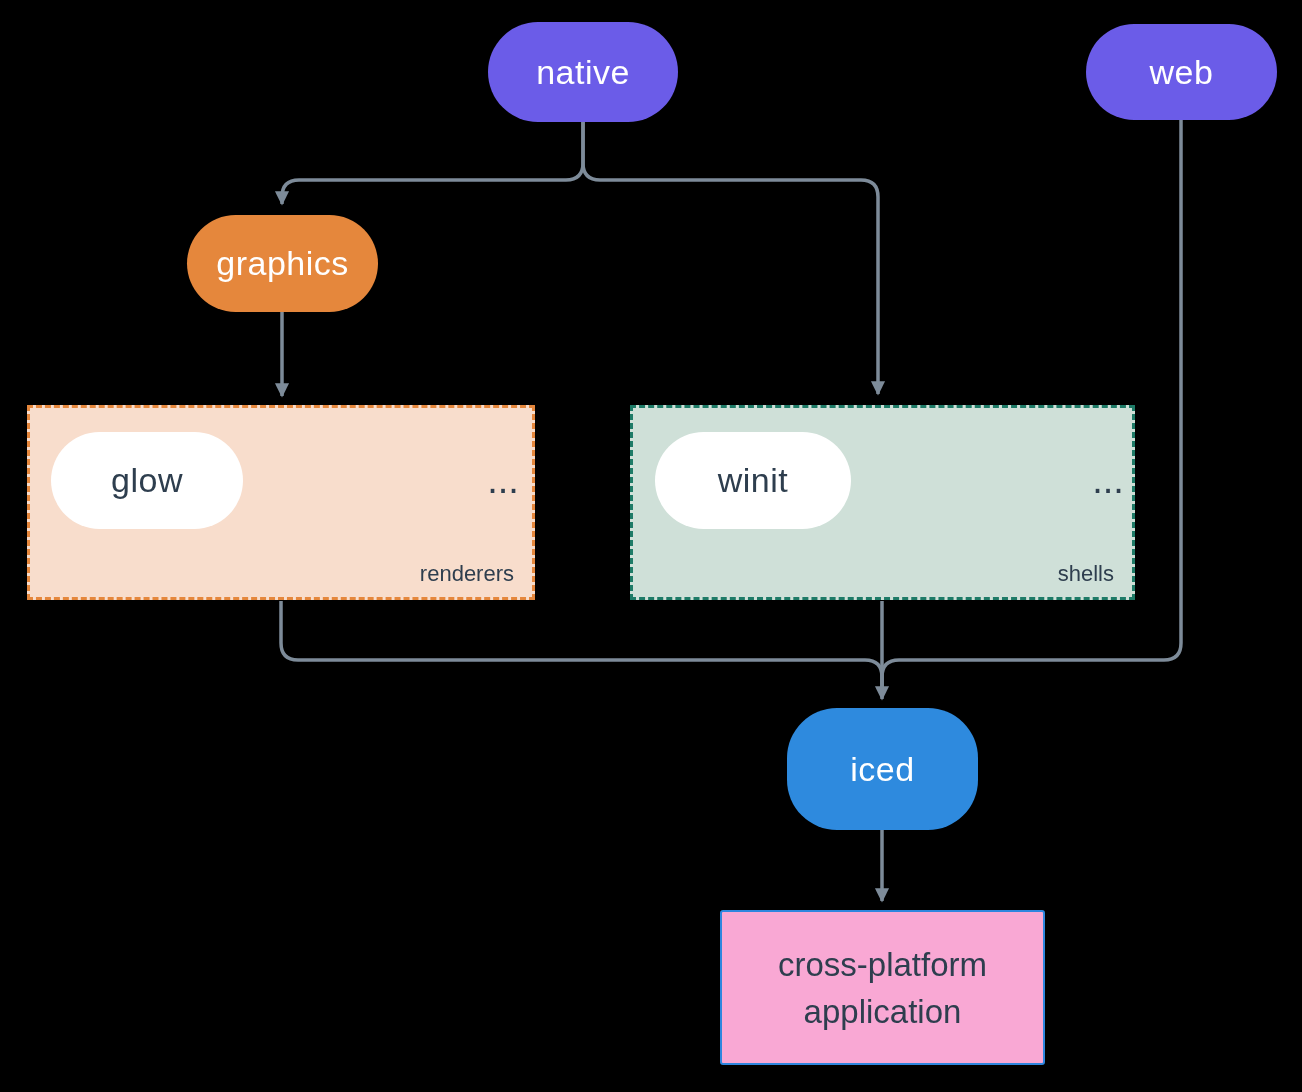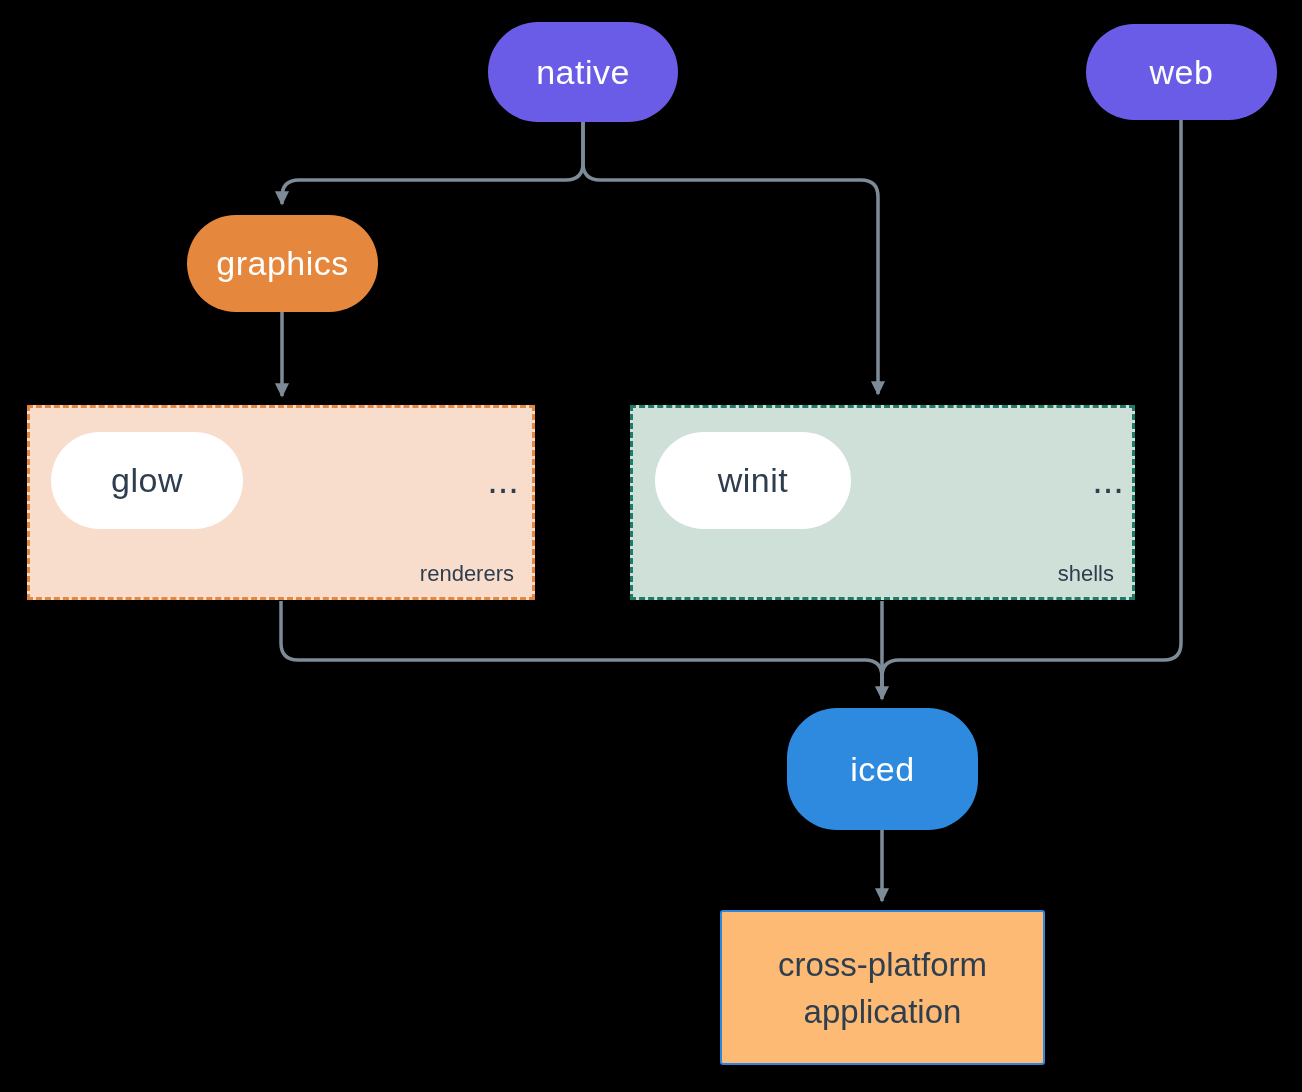--- a/index.html
+++ b/index.html
@@ -69,21 +69,21 @@
   #pill-winit  { left: 22px;  top: 24px; width: 196px; height: 97px; }
   #pill-glutin { left: 243px; top: 24px; width: 190px; height: 97px; }
   #ellipsis-renderers { left: 443px; width: 60px; }
   #ellipsis-shells    { left: 445px; width: 60px; }
 
   #node-application {
     position: absolute;
     left: 720px; top: 910px;
     width: 325px; height: 155px;
     box-sizing: border-box;
-    background: #fdba74;
+    background: #f9a8d4;
     border: 2px solid #2e86de;
     border-radius: 3px;
     display: flex;
     flex-direction: column;
     align-items: center;
     justify-content: center;
     color: #2e3e4e;
     font-size: 33px;
     line-height: 47px;
   }

